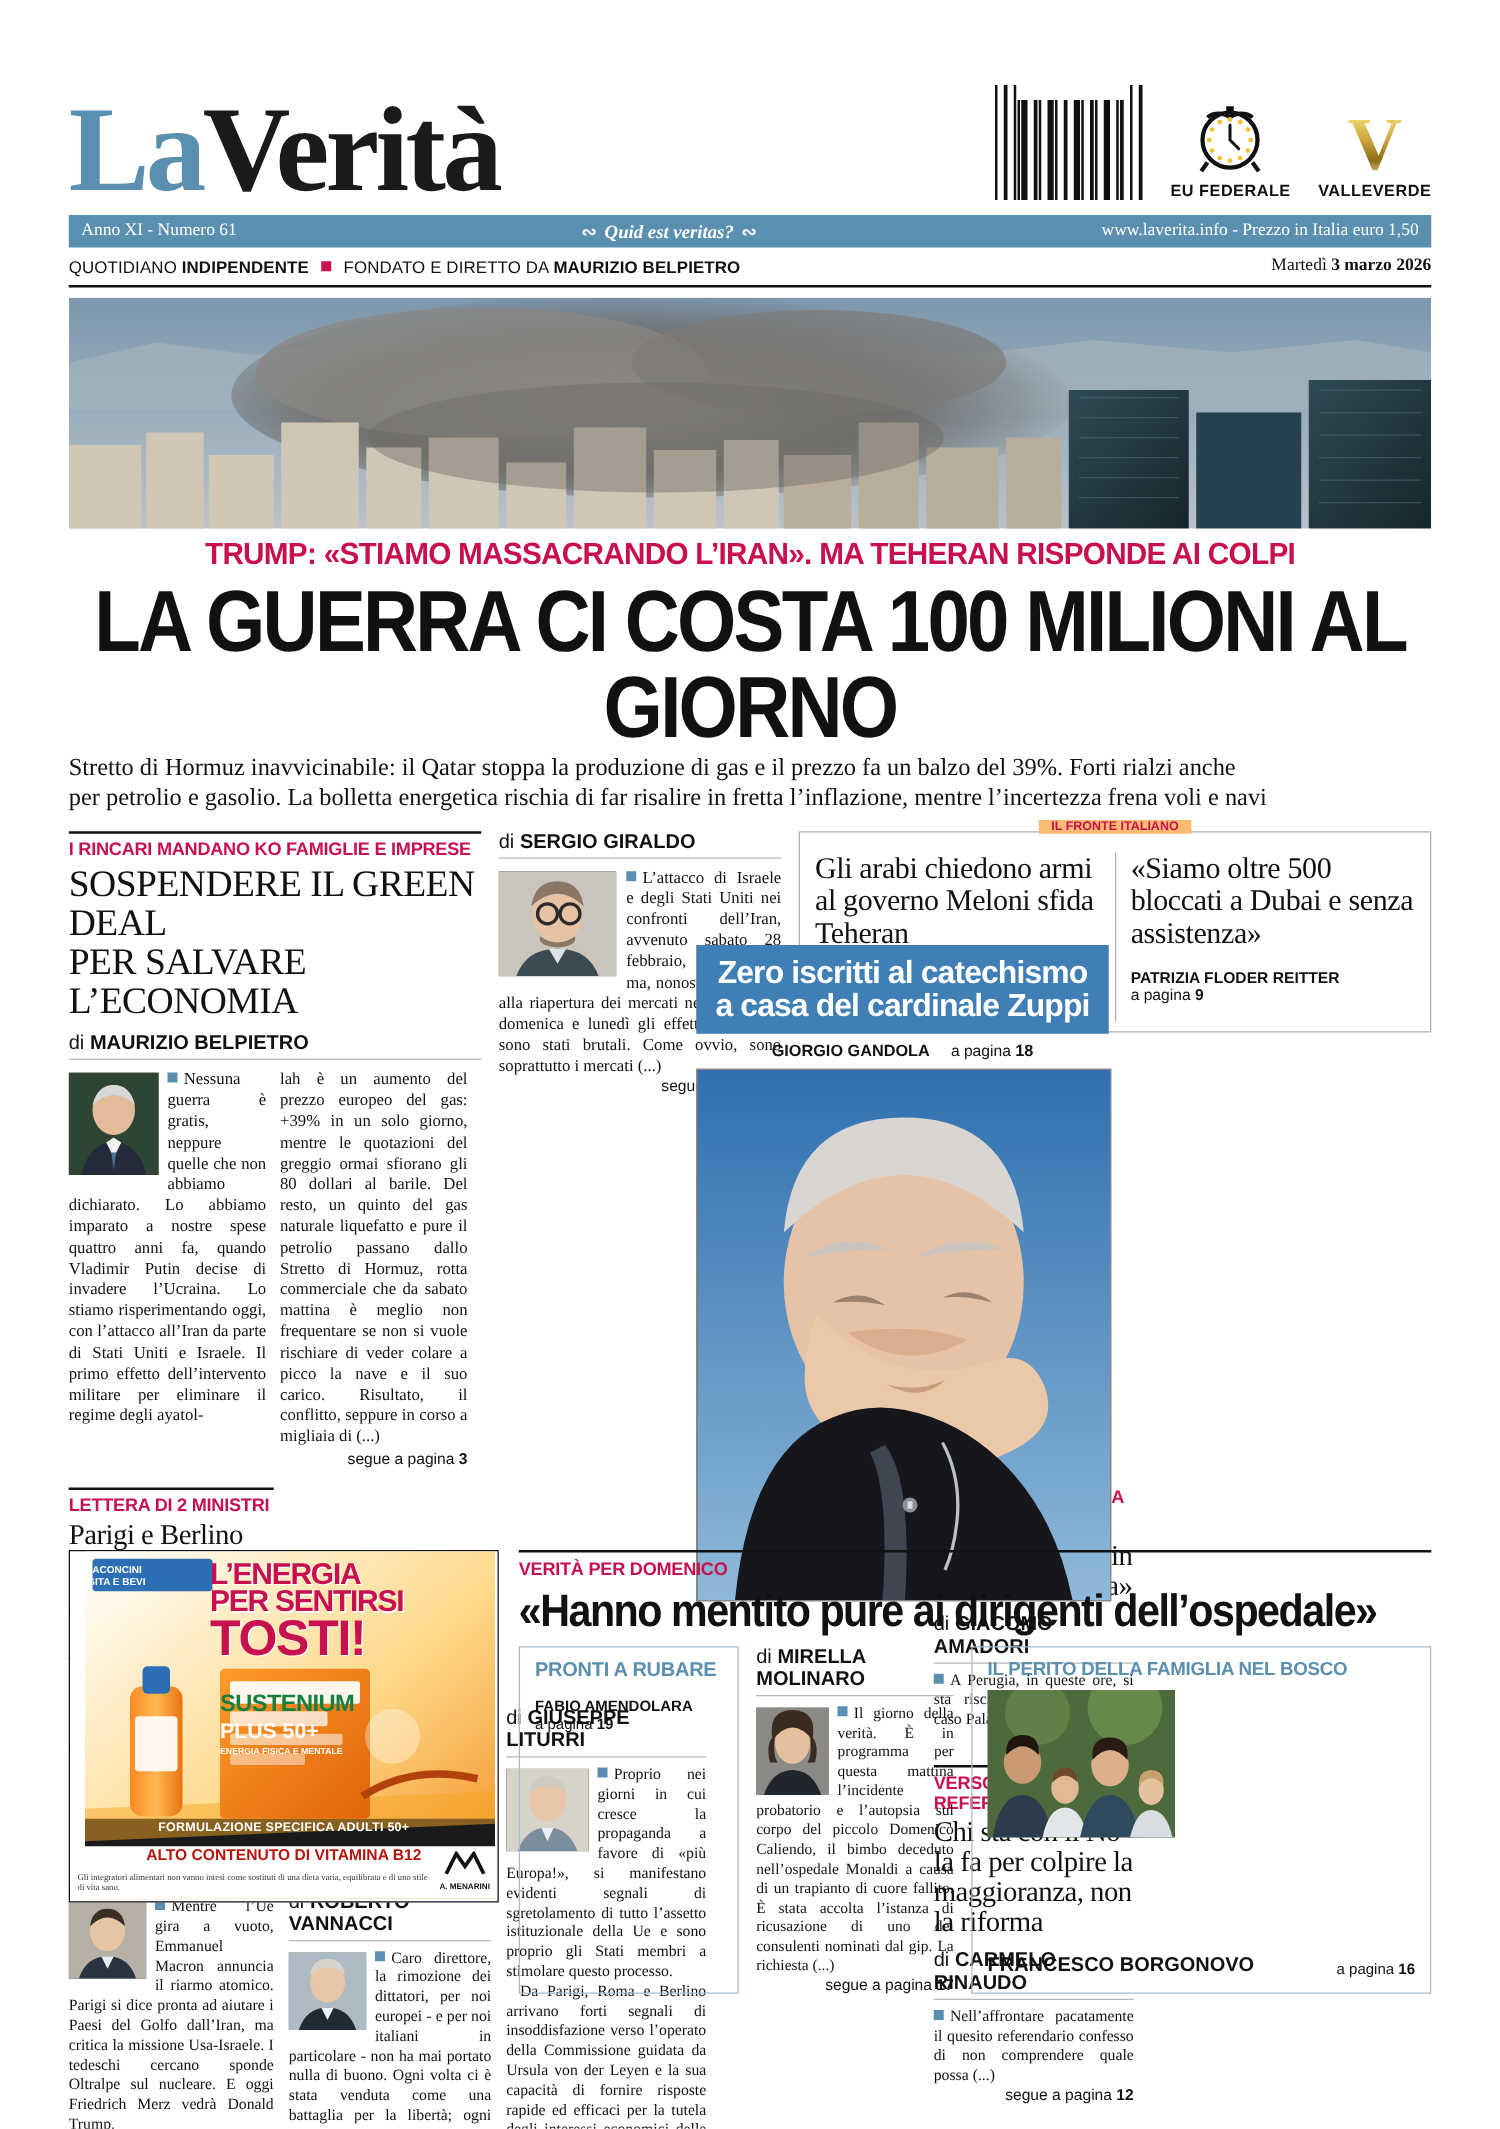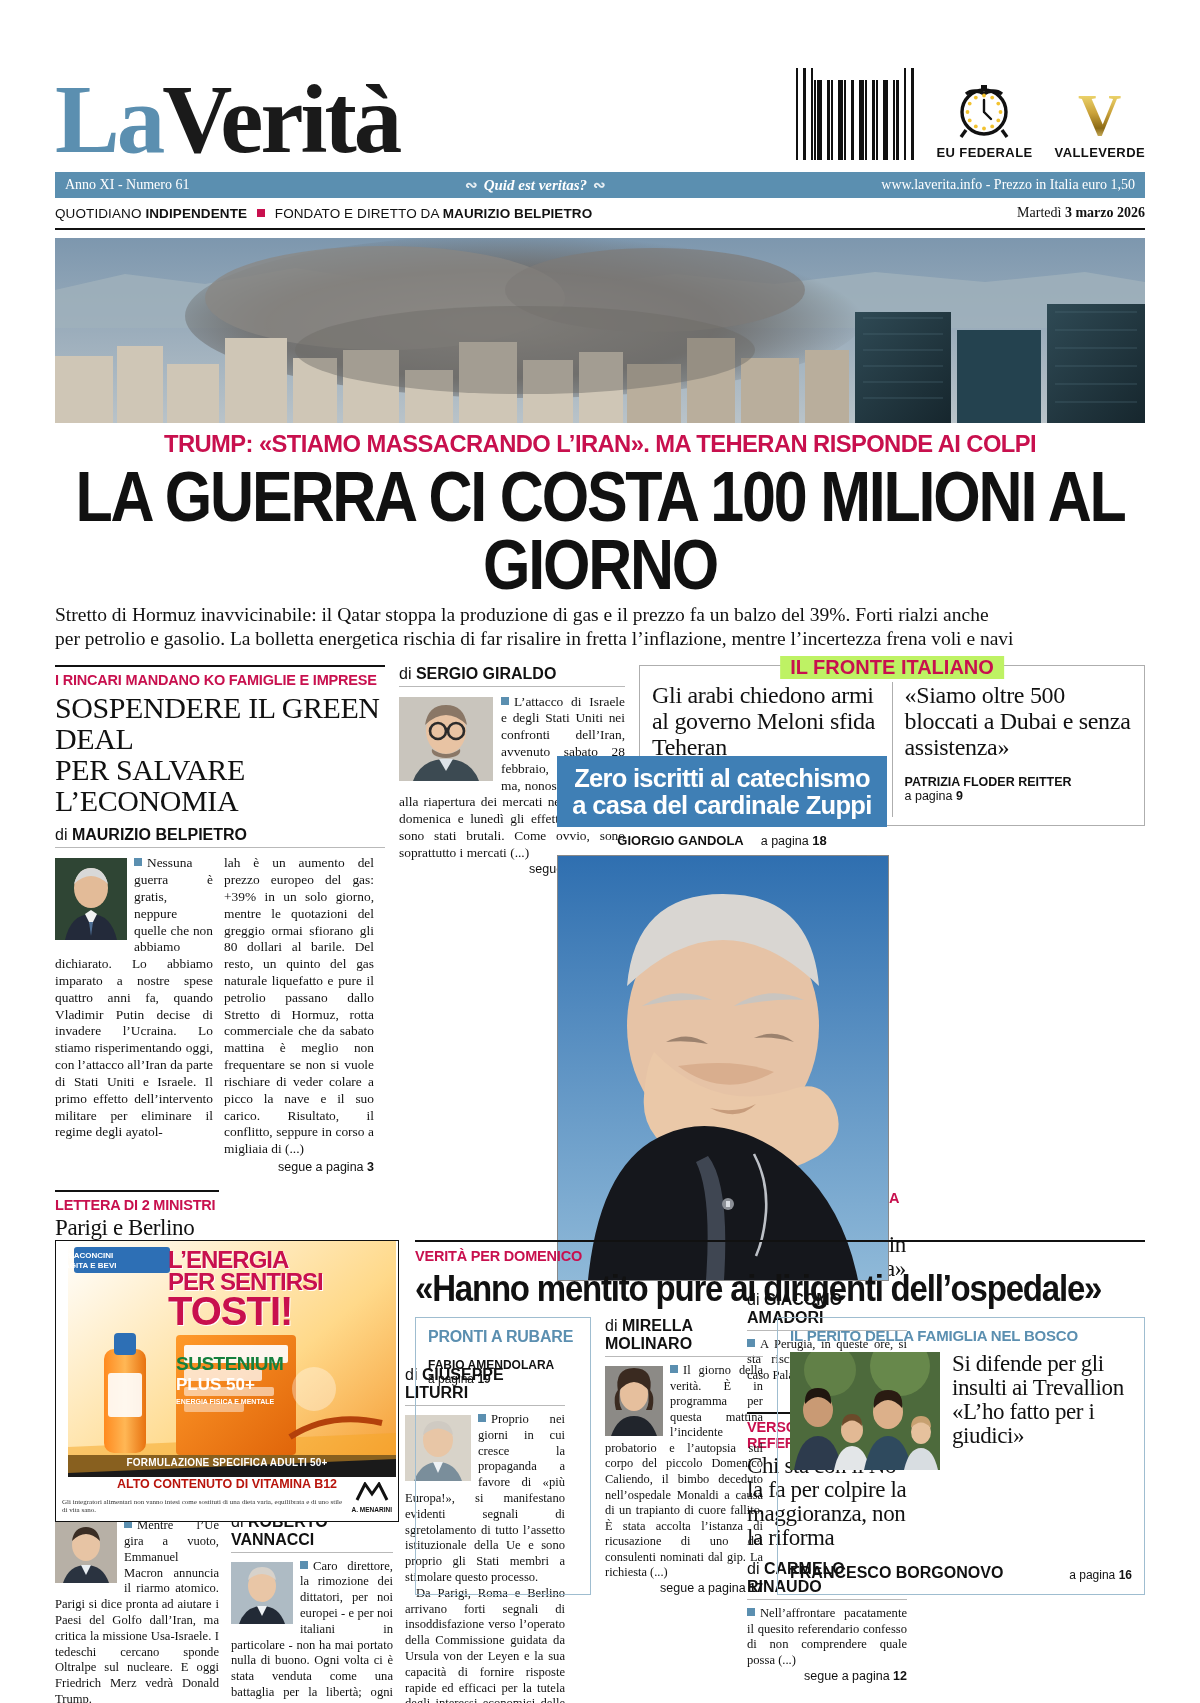--- a/index.html
+++ b/index.html
@@ -57,22 +57,22 @@
   .segue b{font-weight:700;}
   .photo{background:#6a6f63;position:relative;overflow:hidden;}
 
   
   .grid-top{display:flex;margin-top:14px;}
   .colA{width:330px;}
   .colB{width:226px;margin-left:14px;}
   .colC{flex:1;margin-left:14px;}
 
   .fronte-box{border:1px solid #aeaeae;position:relative;padding:16px 0 8px 0;display:flex;}
-  .fronte-label{position:absolute;top:-10px;left:50%;transform:translateX(-50%);background:#bef264;padding:0 10px;
-    color:#c8104e;font-family:"Liberation Sans",sans-serif;font-weight:700;font-size:20px;white-space:nowrap;}
+  .fronte-label{position:absolute;top:-10px;left:50%;transform:translateX(-50%);background:#fdba74;padding:0 10px;
+    color:#c8104e;font-family:"Liberation Sans",sans-serif;font-weight:700;font-size:10px;white-space:nowrap;}
   .fronte-col{flex:1;padding:0 12px;}
   .fronte-col + .fronte-col{border-left:1px solid #aeaeae;}
   .fronte-head{font-size:24px;line-height:1.1;letter-spacing:-.3px;}
   .fronte-by{font-family:"Liberation Sans",sans-serif;font-weight:700;font-size:12.5px;margin-top:14px;}
   .fronte-by .thin{font-weight:400;}
   .fronte-pg{font-family:"Liberation Sans",sans-serif;font-size:12.5px;}
   .fronte-pg b{font-weight:700;}
 
   .mid-grid{display:flex;margin-top:16px;}
   .m1{width:164px;}
@@ -615,23 +615,20 @@
                   <path d="M52 74 q10 -11 20 0 q0 -12 -10 -12 q-10 0 -10 12Z" fill="#6b4a2a"></path>
                   <path d="M44 118 q5 -24 18 -24 q13 0 18 24Z" fill="#e3e6e8"></path>
                   <ellipse cx="98" cy="60" rx="15" ry="17" fill="#dcb08a"></ellipse>
                   <path d="M84 56 q14 -16 28 0 q2 -18 -14 -18 q-16 0 -14 18Z" fill="#2a1b12"></path>
                   <path d="M74 118 q7 -34 24 -34 q17 0 24 34Z" fill="#2f4a5e"></path>
                   <ellipse cx="131" cy="80" rx="10" ry="12" fill="#e6c19d"></ellipse>
                   <path d="M121 76 q10 -11 20 0 q0 -12 -10 -12 q-10 0 -10 12Z" fill="#c7a070"></path>
                   <path d="M114 118 q5 -22 17 -22 q12 0 17 22Z" fill="#d8dde1"></path>
                 </svg>
               </div>
-              <div style="flex:1;">
-                <div class="serif-head" style="font-size:23px;">Si difende per gli insulti ai Trevallion «L’ho fatto per i giudici»</div>
-              </div>
             </div>
             <div style="display:flex;justify-content:space-between;align-items:flex-end;margin-top:auto;padding-top:12px;">
               <div style="font-family:'Liberation Sans',sans-serif;font-weight:700;font-size:16px;">FRANCESCO BORGONOVO</div>
               <div style="font-family:'Liberation Sans',sans-serif;font-size:12px;">
                 <span>a pagina</span>
                 <b>16</b>
               </div>
             </div>
           </div>
 

